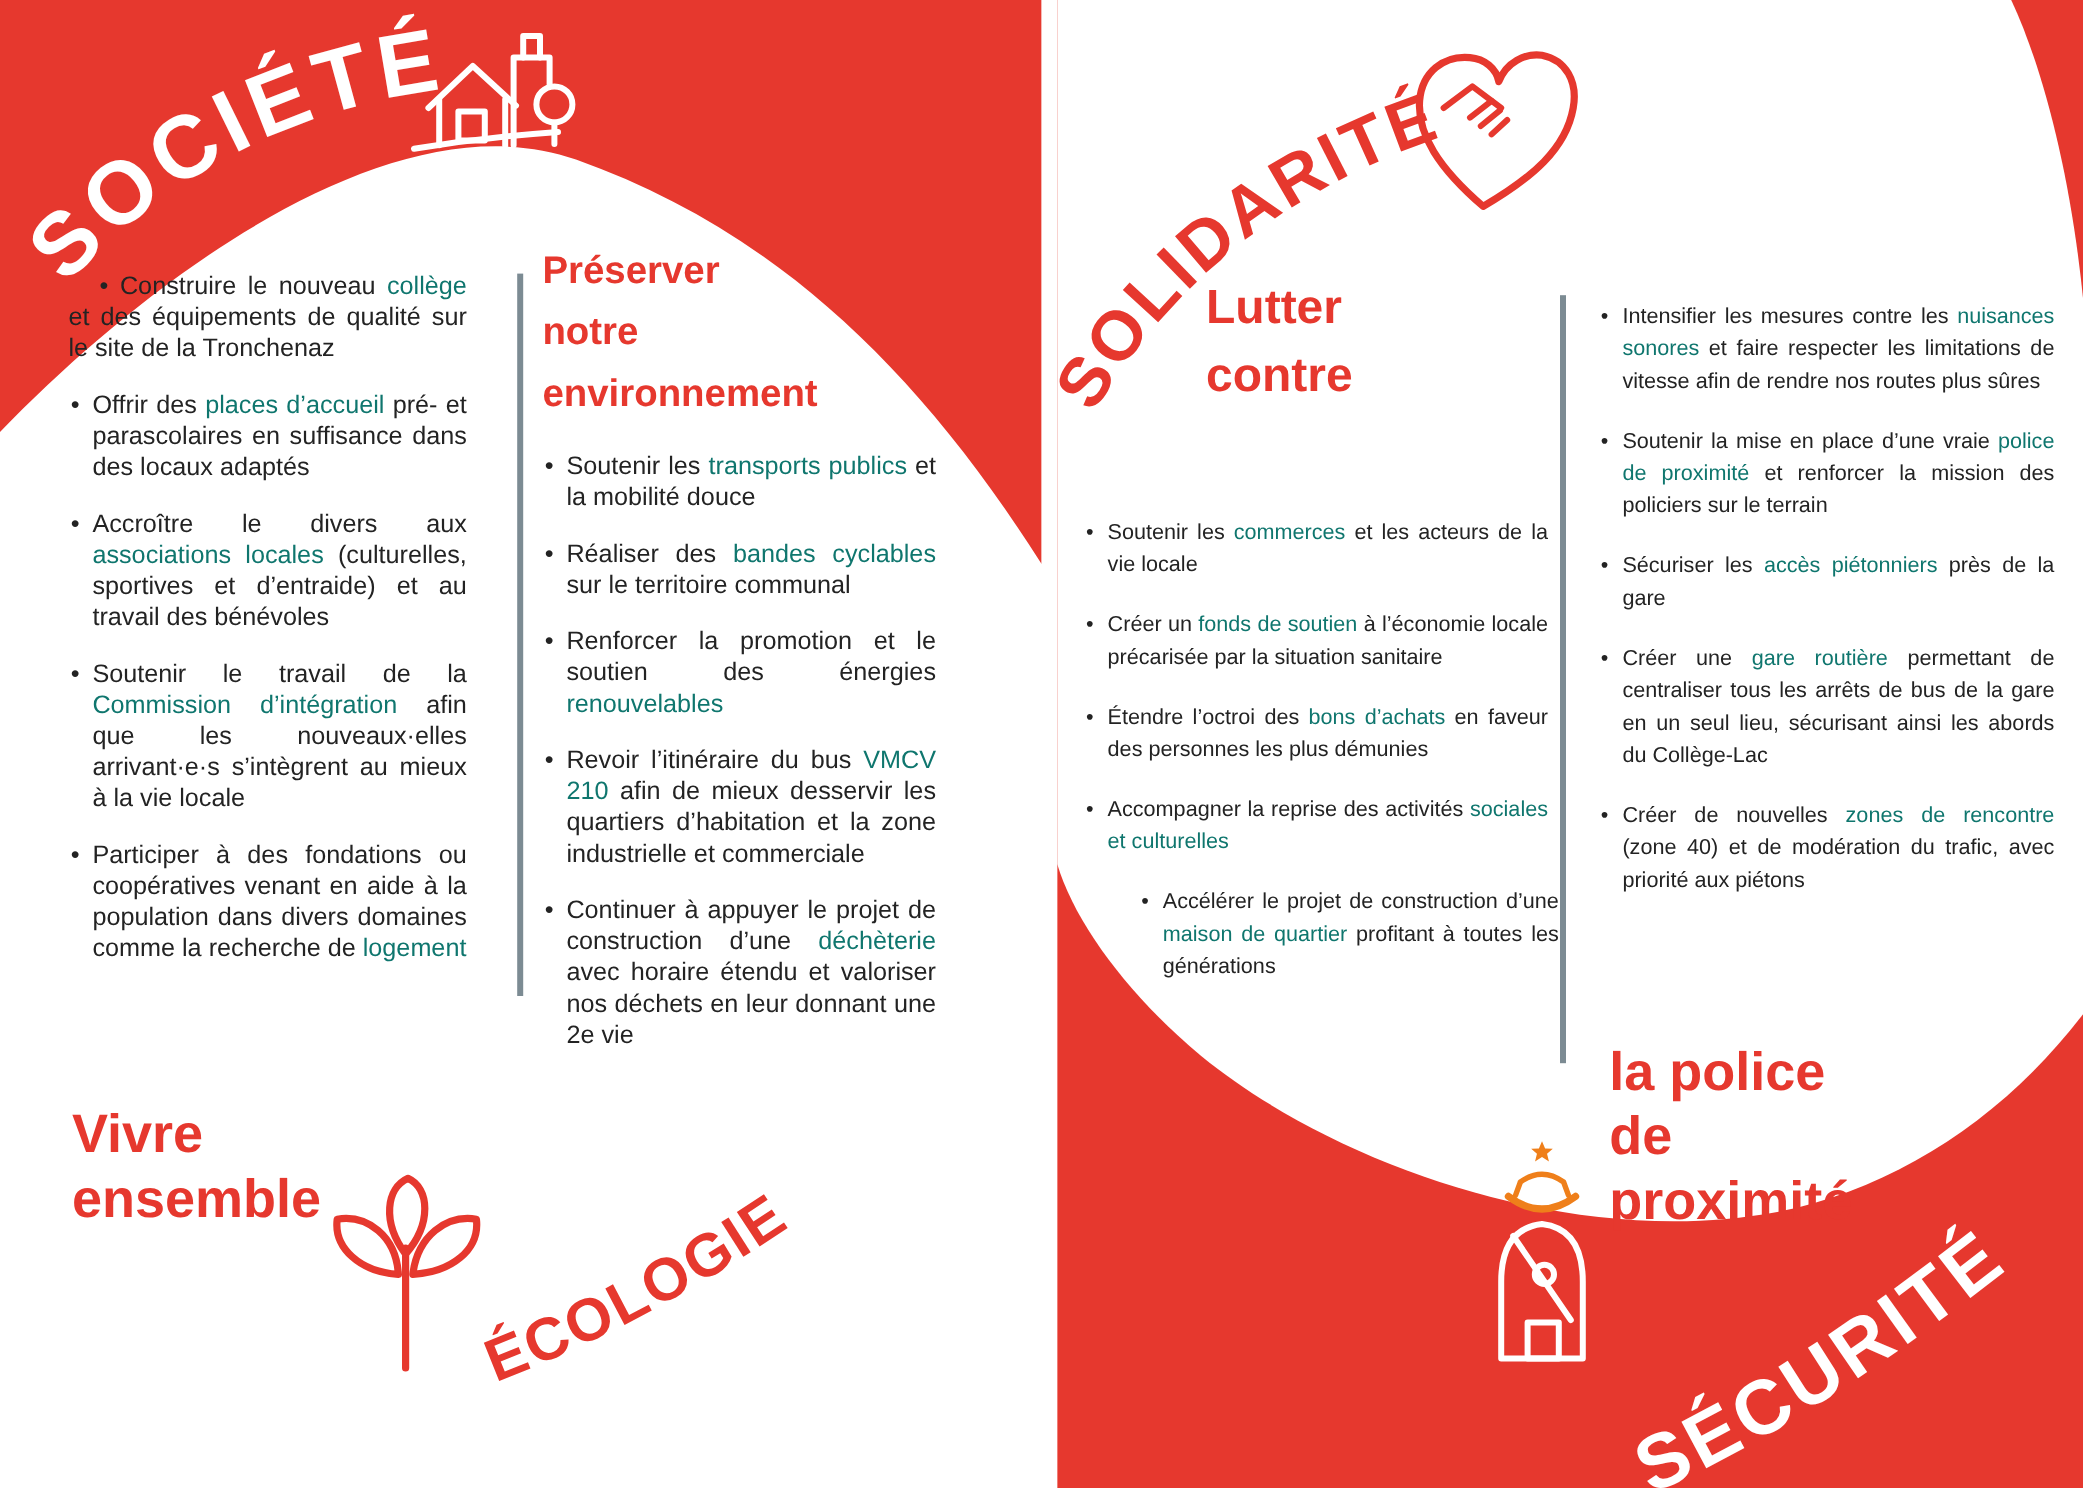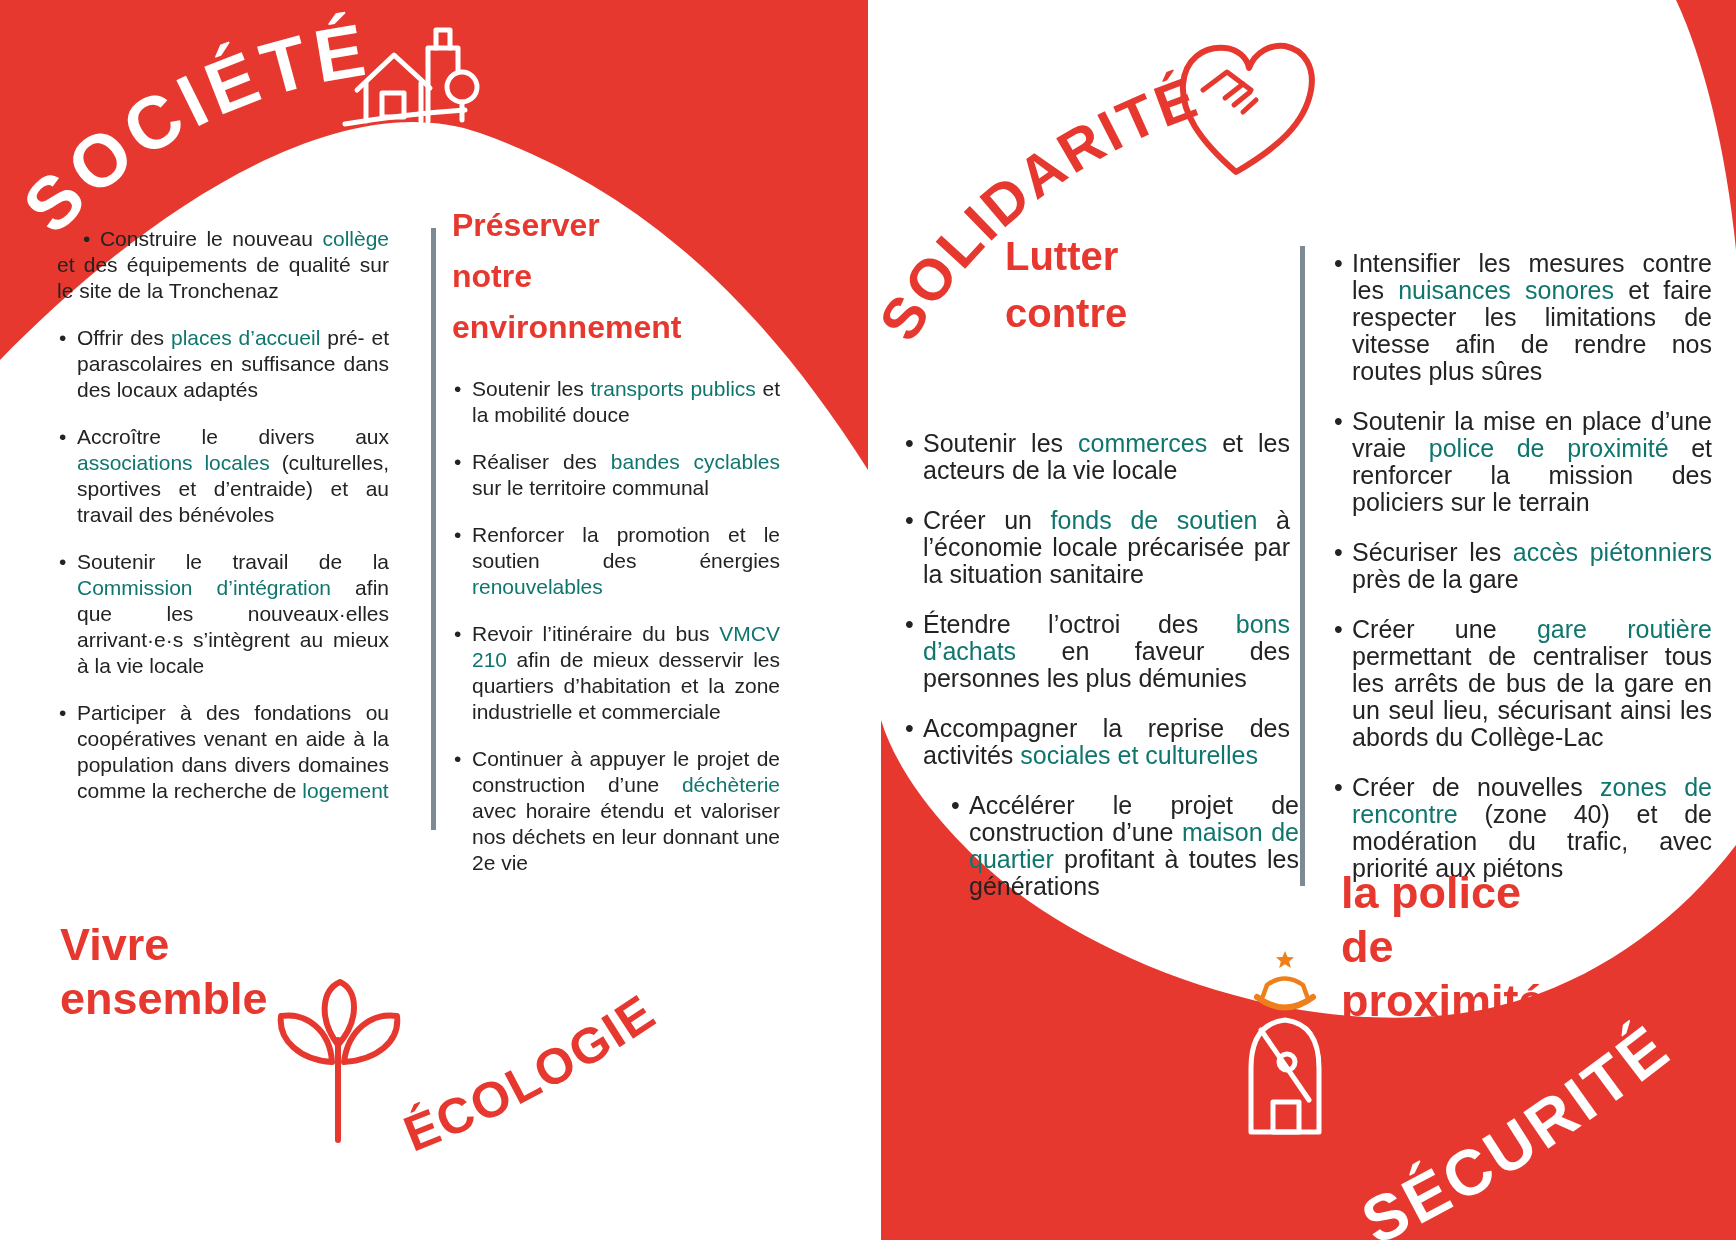--- a/index.html
+++ b/index.html
@@ -10,21 +10,21 @@
   .abs{position:absolute;}
   svg{display:block;}
   
   .list{display:block;}
   .item{position:relative;padding-left:20px;text-align:justify;
         font-size:21px;line-height:26px;color:#232323;}
   .item::before{content:"\2022";position:absolute;left:2px;top:0;color:#232323;}
   .item.inline-bullet{padding-left:0;text-indent:26px;}
   .item.inline-bullet::before{content:"\2022\00a0";position:static;}
   .gap{height:21px;}
-  .rp .item{font-size:25px;line-height:27px;}
+  .rp .item{font-size:18px;line-height:27px;}
   .rp .gap{height:23px;}
   .item .hl{color:#0f766e;}
   .sub-item{margin-left:46px;}
   
   .h-red{color:#e6382e;font-weight:700;}
   .h-line{display:block;}
   .divider{background:#7c8b93;width:5px;}
   .col2-heading{font-size:32px;line-height:51px;}
   .lutter-heading{font-size:40px;line-height:57px;text-align:left;}
   .renforcer-heading,.vivre-heading{font-size:45px;line-height:54px;}

